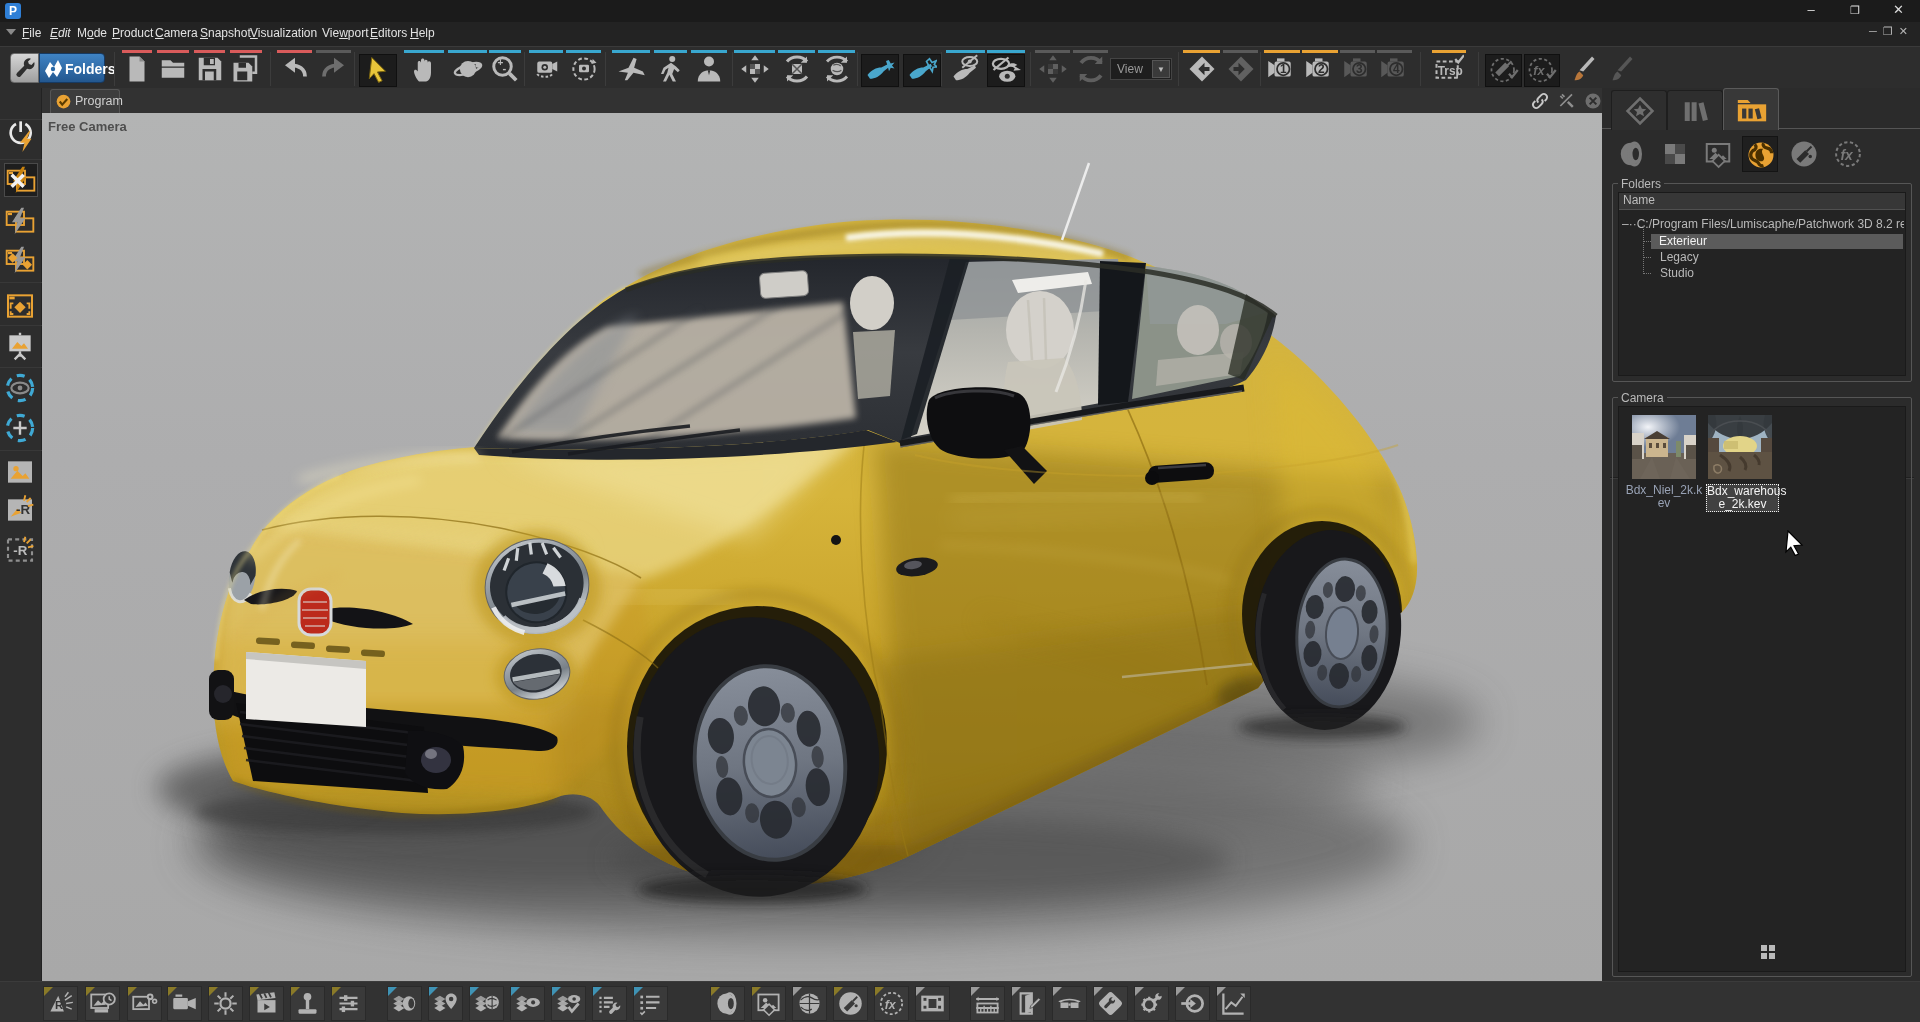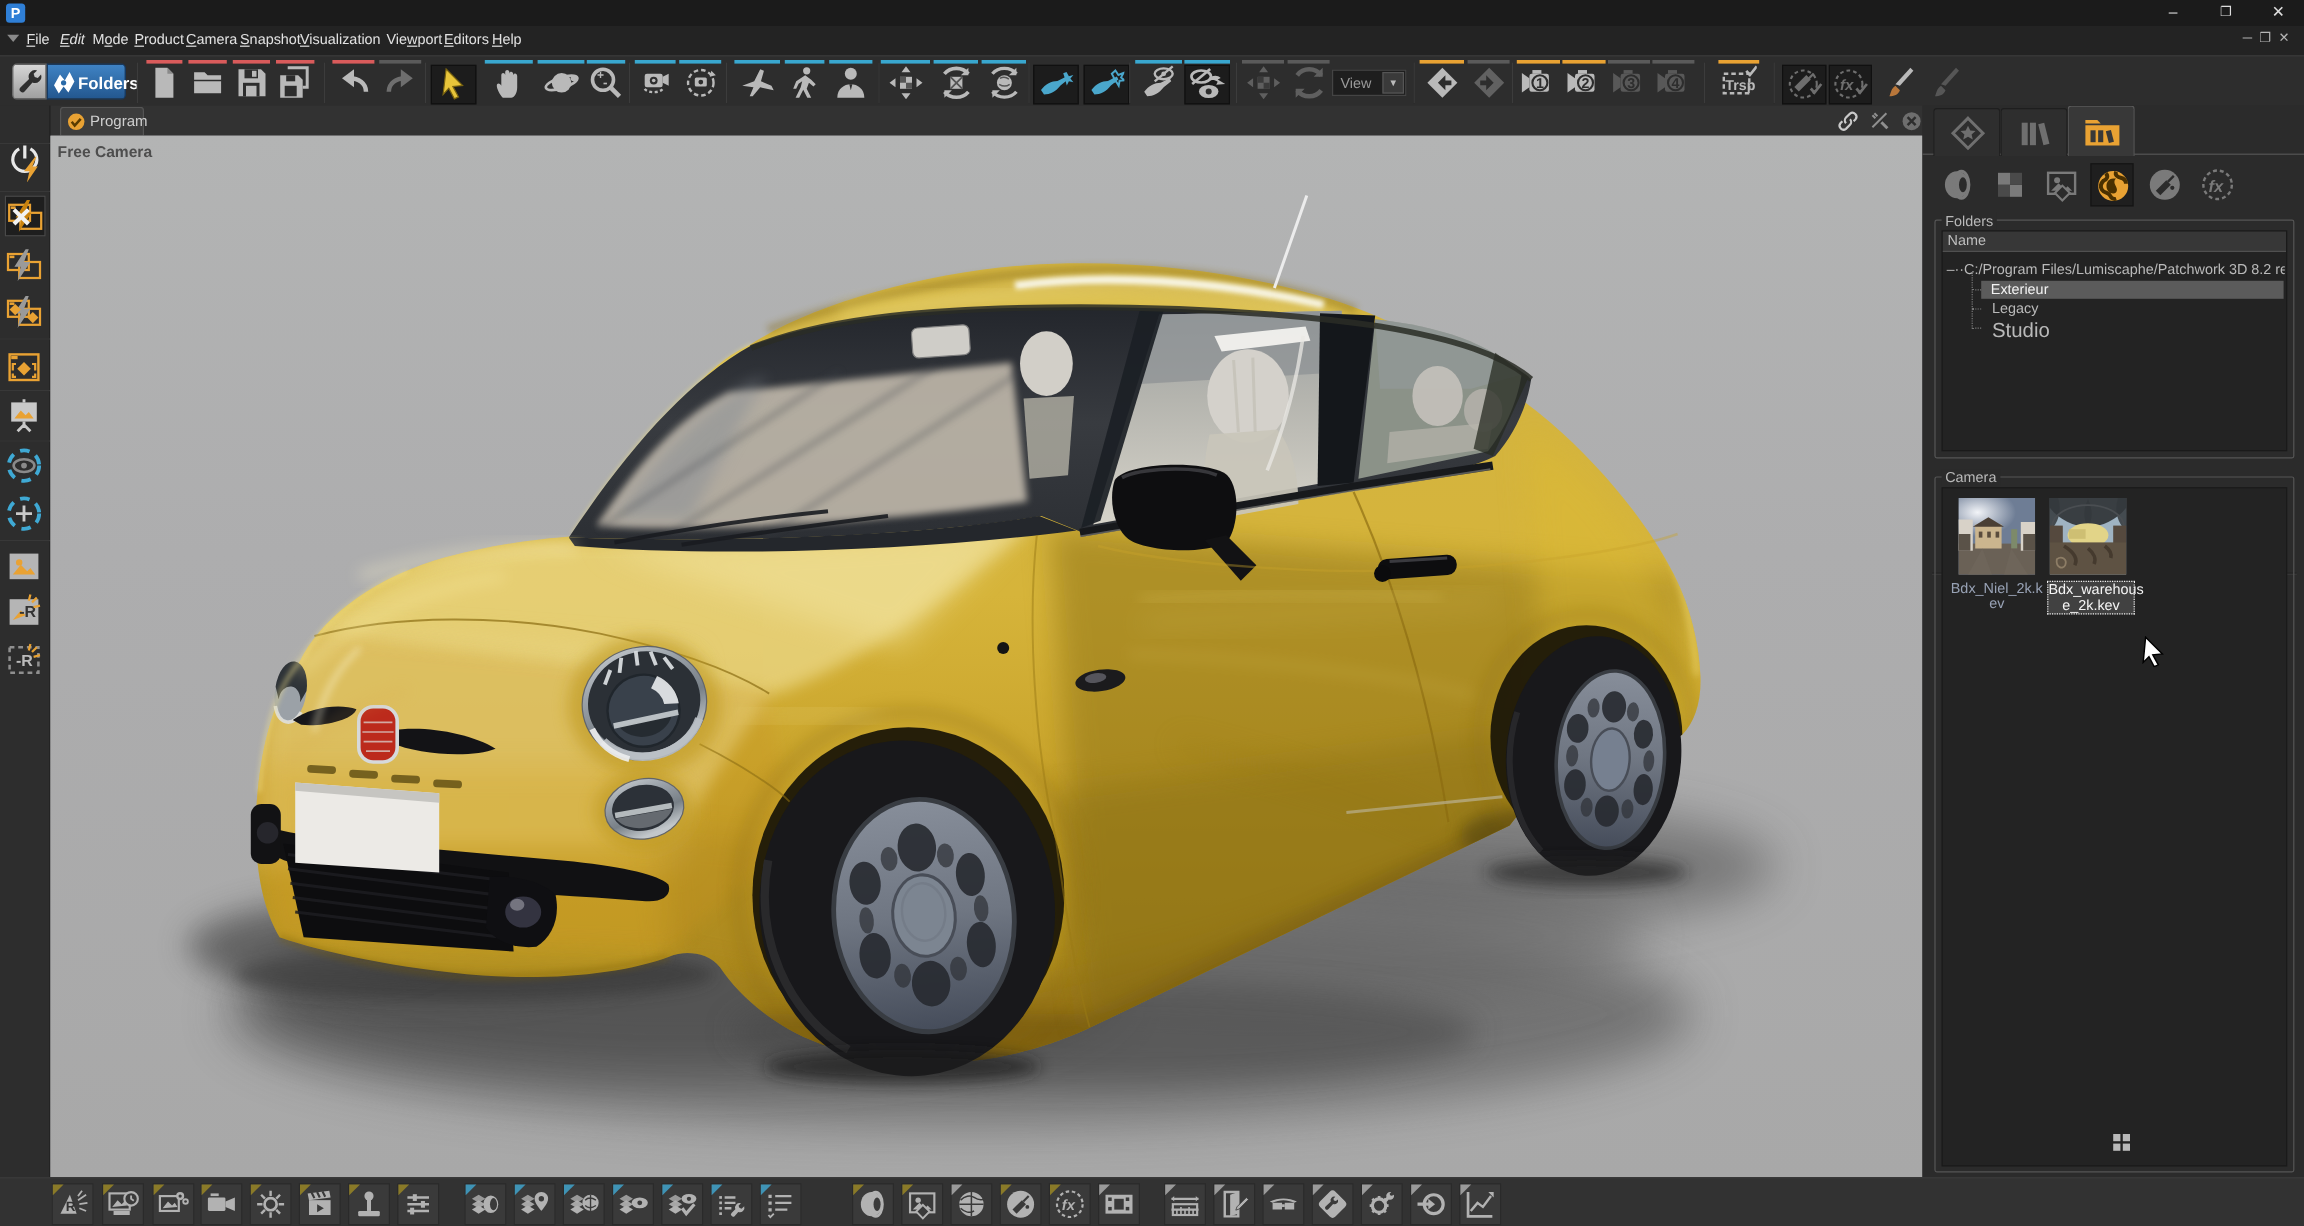--- a/index.html
+++ b/index.html
@@ -785,21 +785,21 @@
         <circle cx="12" cy="12" r="9.5" fill="none" stroke="#7a7a7a" stroke-width="1.6" stroke-dasharray="2.6 2"></circle>
         <text x="6" y="16.5" font-size="11" font-style="italic" font-weight="bold" fill="#7a7a7a">fx</text>
       </svg></div>
     <div class="gbl" style="left:16px;top:89px;">Folders</div>
     <div class="gb" style="left:10px;top:95px;width:300px;height:199px;">
       <div class="abs" style="left:5px;top:8px;width:288px;height:184px;background:#232323;border:1px solid #1a1a1a;">
         <div class="abs" style="left:0;top:0;width:286px;height:17px;background:#373737;border-bottom:1px solid #505050;color:#bdbdbd;font-size:12px;"><span style="margin-left:4px;">Name</span></div>
         <div class="abs" style="left:3px;top:24px;width:282px;color:#b9b9b9;font-size:12px;white-space:nowrap;overflow:hidden;">–··C:/Program Files/Lumiscaphe/Patchwork 3D 8.2 relea...</div>
         <div class="abs" style="left:32px;top:41px;width:252px;height:15px;background:#5b5b5b;color:#f2f2f2;font-size:12px;"><span style="margin-left:8px;">Exterieur</span></div>
         <div class="abs" style="left:32px;top:57px;color:#b9b9b9;font-size:12px;"><span style="margin-left:9px;">Legacy</span></div>
-        <div class="abs" style="left:32px;top:73px;color:#b9b9b9;font-size:17px;"><span style="margin-left:9px;">Studio</span></div>
+        <div class="abs" style="left:32px;top:73px;color:#b9b9b9;font-size:12px;"><span style="margin-left:9px;">Studio</span></div>
         <div class="abs" style="left:24px;top:33px;width:1px;height:48px;border-left:1px dotted #777;"></div>
         <div class="abs" style="left:24px;top:48px;width:8px;height:1px;border-top:1px dotted #777;"></div>
         <div class="abs" style="left:24px;top:64px;width:8px;height:1px;border-top:1px dotted #777;"></div>
         <div class="abs" style="left:24px;top:80px;width:8px;height:1px;border-top:1px dotted #777;"></div>
       </div>
     </div>
     <div class="abs" style="left:8px;top:389px;width:304px;height:2px;background:#3a3a3a;border-top:1px solid #1f1f1f;"></div>
     <div class="gbl" style="left:16px;top:303px;">Camera</div>
     <div class="gb" style="left:10px;top:309px;width:300px;height:580px;">
       <div class="abs" style="left:5px;top:8px;width:288px;height:566px;background:#232323;border:1px solid #1a1a1a;">

